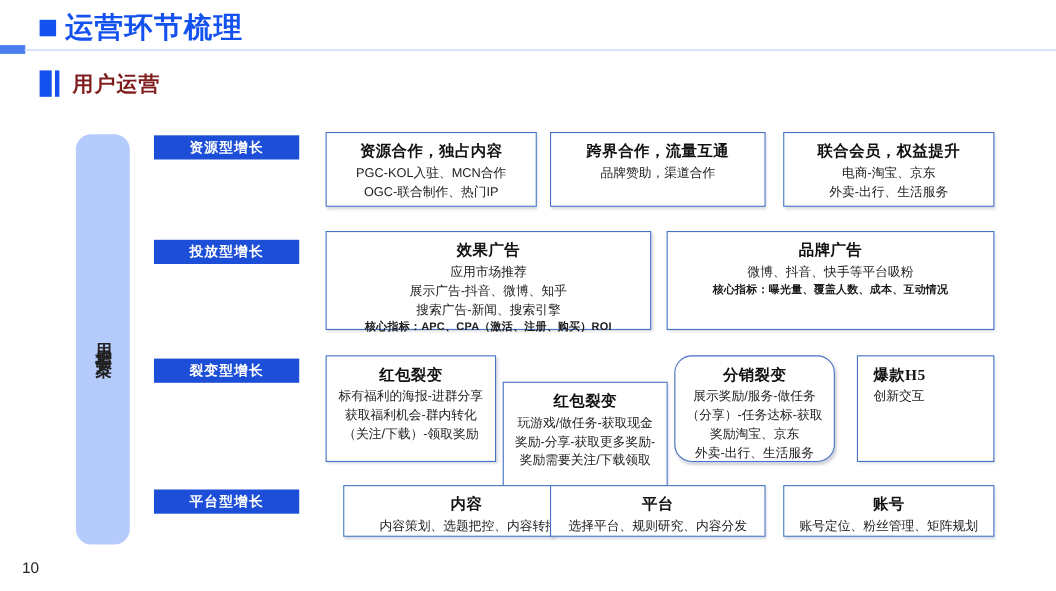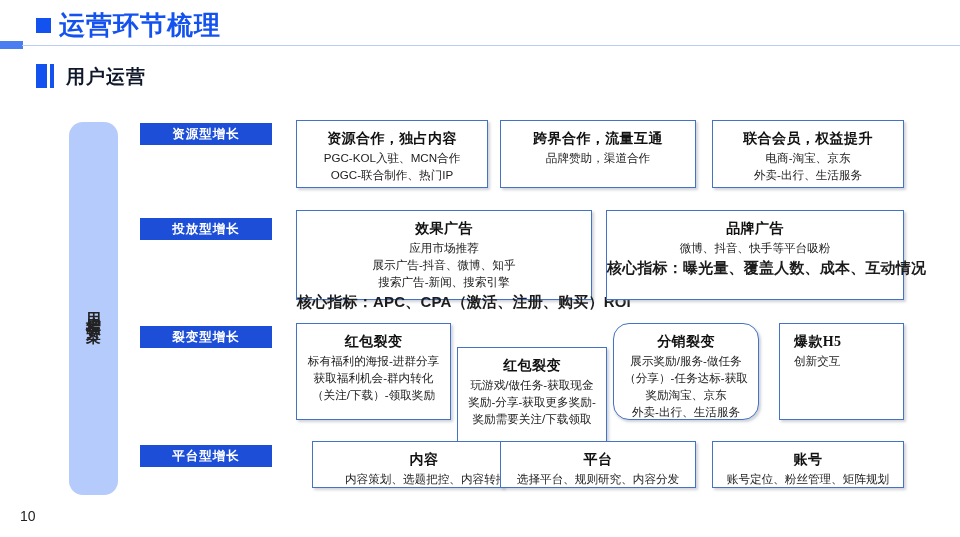--- a/index.html
+++ b/index.html
@@ -70,21 +70,21 @@
     width: 4px;
     height: 24px;
     background: #1452f0;
   }
   .sub-title {
     position: absolute;
     left: 66px;
     top: 64px;
     font-size: 19px;
     font-weight: bold;
-    color: #0f172a;
+    color: #7f1d1d;
     letter-spacing: 1px;
     white-space: nowrap;
   }
 
   
   .left-panel {
     position: absolute;
     left: 69px;
     top: 122px;
     width: 49px;
@@ -142,21 +142,21 @@
     font-family: Liberation Serif, serif;
   }
   .box-lines {
     font-size: 11.6px;
     color: #1c1c1c;
     text-align: center;
     line-height: 1.45;
     margin-top: 1px;
   }
   .box-lines .ln { display: block; white-space: nowrap; }
-  .box-lines .ln.bold { font-weight: bold; font-size: 15px; letter-spacing: 0.2px; }
+  .box-lines .ln.bold { font-weight: bold; font-size: 10px; letter-spacing: 0.2px; }
   .box.align-left { padding-left: 14px; }
   .box.align-left .box-title,
   .box.align-left .box-lines { text-align: left; }
 
   
   .page-num {
     position: absolute;
     left: 20px;
     top: 508px;
     font-size: 14px;

